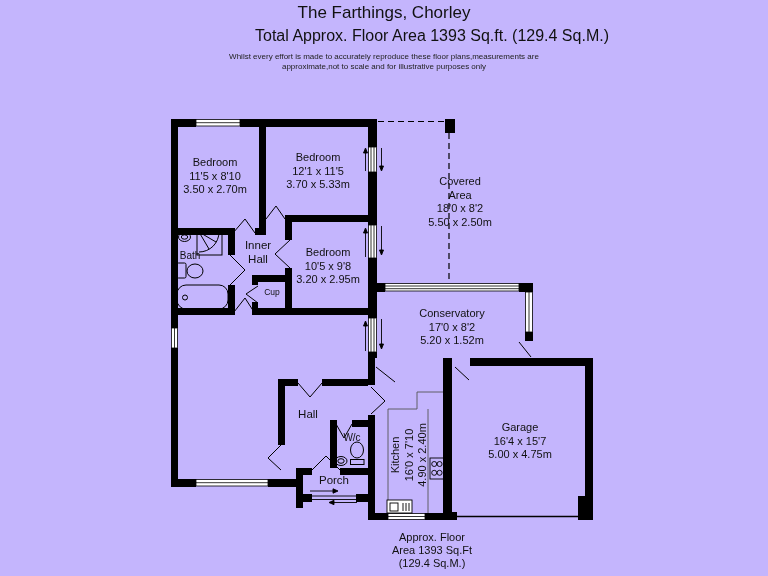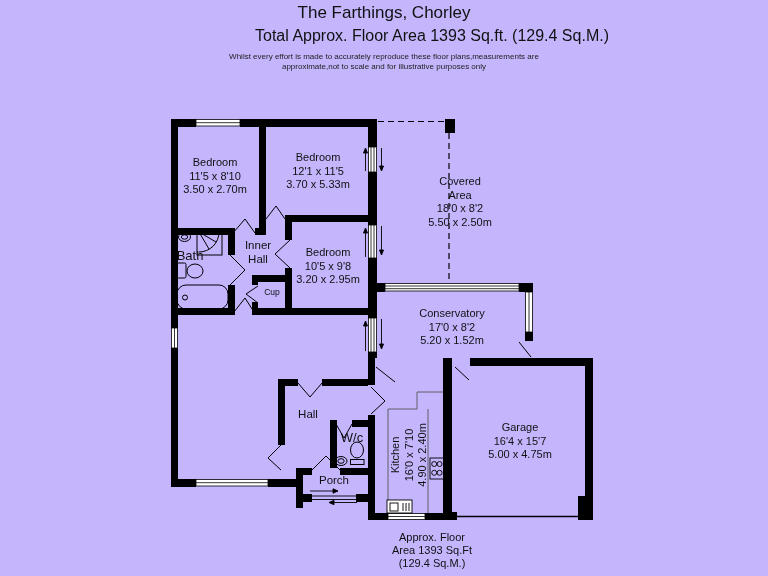--- a/index.html
+++ b/index.html
@@ -5,21 +5,21 @@
   html,body{margin:0;padding:0;background:#fff;}
   .page{position:relative;width:768px;height:576px;background:#c4b5fd;overflow:hidden;
         font-family:"Liberation Sans",sans-serif;color:#111;}
   .hdr{position:absolute;left:0;width:768px;text-align:center;}
   .title{top:3px;font-size:17px;}
   .subtitle{top:27px;font-size:16px;}
   .disc{left:0;width:768px;text-align:center;font-size:8px;color:#222;position:absolute;}
   .plan-svg{position:absolute;left:0;top:0;}
   .lbl{position:absolute;transform:translate(-50%,-50%);text-align:center;white-space:nowrap;
        font-size:11px;line-height:13.5px;}
-  .lbl.small{font-size:13px;line-height:9px;}
+  .lbl.small{font-size:10px;line-height:9px;}
   .lbl.cup{font-size:8.5px;}
   .lbl.roomname{font-size:11.5px;}
   .lbl.rot{transform:translate(-50%,-50%) rotate(-90deg);}
   .ftr{position:absolute;left:0;width:768px;text-align:center;font-size:11px;line-height:13px;padding-left:48px;}
 </style>
 </head>
 <body>
 
 <div class="page">
 

